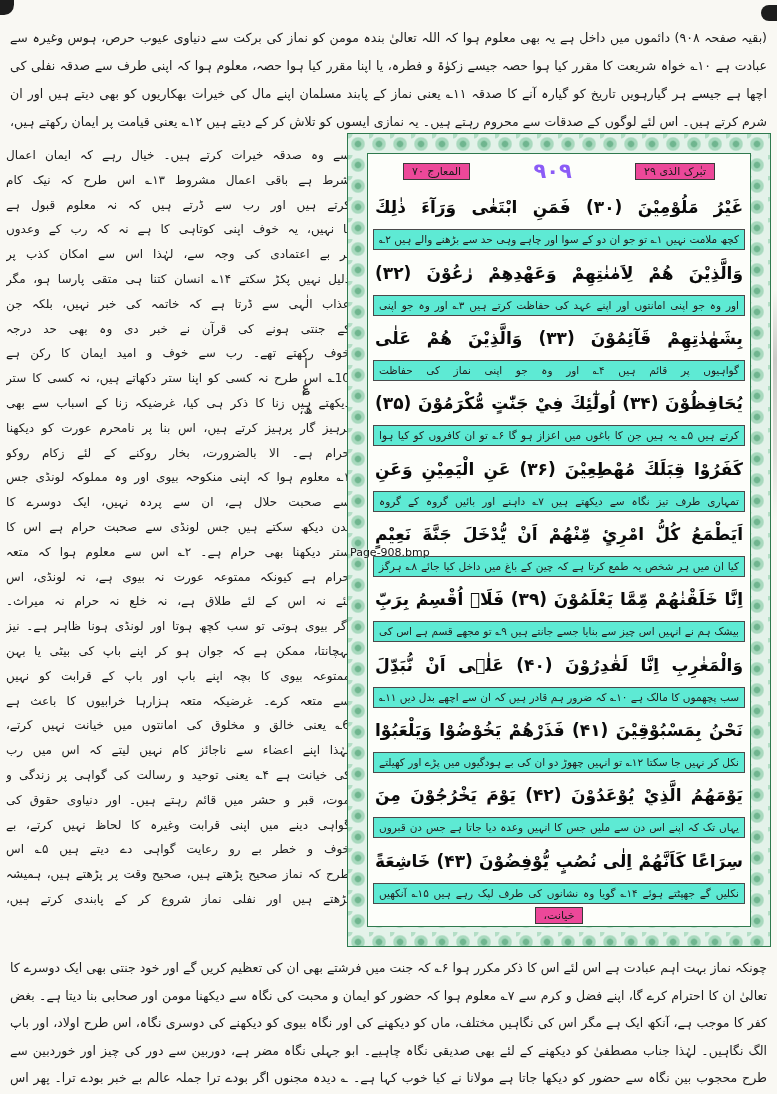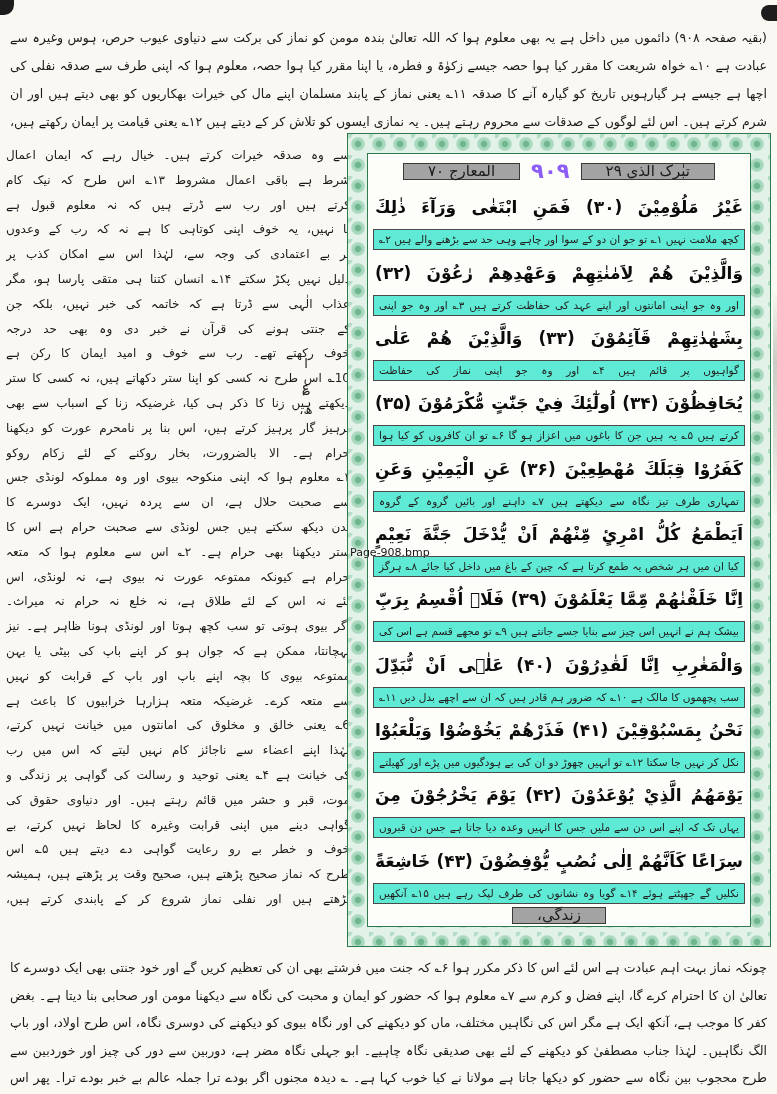--- a/index.html
+++ b/index.html
@@ -44,22 +44,22 @@
     box-sizing:border-box; width:100%; height:100%;
     background:#fdfefa; border:1px solid #2f7a4e;
     display:flex; flex-direction:column; overflow:hidden;
     padding:2px 3px;
   }
   .qhead{
     display:flex; align-items:center; justify-content:space-between;
     height:30px; padding:0 32px; direction:rtl;
   }
   .chip{
-    background:#a3a3a3; border:1px solid #3a3a3a; color:#1a1a1a;
-    font-size:15px; line-height:15px; padding:0 24px; white-space:nowrap;
+    background:#ec4899; border:1px solid #3a3a3a; color:#1a1a1a;
+    font-size:11px; line-height:15px; padding:0 8px; white-space:nowrap;
   }
   .page-num{font-size:21px; font-weight:700; letter-spacing:1px; color:#8b5cf6;}
   .qcontent{flex:1; display:flex; flex-direction:column; justify-content:space-evenly; overflow:hidden;}
   .ayah{
     direction:rtl; font-weight:700; font-size:17px; letter-spacing:-0.3px;
     line-height:40px; height:40px; overflow:hidden;
     text-align:justify; text-align-last:justify; padding:0 4px; color:#0b0b0b;
   }
   .tstrip{
     direction:rtl; background:#5eead4; border:1px solid #4a4a4a;
@@ -214,21 +214,21 @@
           <div class="ayah">نَحْنُ بِمَسْبُوْقِيْنَ (۴۱) فَذَرْهُمْ يَخُوْضُوْا وَيَلْعَبُوْا حَتّٰى يُلٰقُوْا</div>
           <div class="tstrip">نکل کر نہیں جا سکتا ۱۲؎ تو انہیں چھوڑ دو ان کی بے ہودگیوں میں پڑے اور کھیلتے ہوئے ۱۳؎</div>
 
           <div class="ayah">يَوْمَهُمُ الَّذِيْ يُوْعَدُوْنَ (۴۲) يَوْمَ يَخْرُجُوْنَ مِنَ الْاَجْدَاثِ</div>
           <div class="tstrip">یہاں تک کہ اپنے اس دن سے ملیں جس کا انہیں وعدہ دیا جاتا ہے جس دن قبروں سے</div>
 
           <div class="ayah">سِرَاعًا كَاَنَّهُمْ اِلٰى نُصُبٍ يُّوْفِضُوْنَ (۴۳) خَاشِعَةً اَبْصَارُهُمْ</div>
           <div class="tstrip">نکلیں گے جھپٹتے ہوئے ۱۴؎ گویا وہ نشانوں کی طرف لپک رہے ہیں ۱۵؎ آنکھیں نیچی کئے ہوئے</div>
         </div>
       <div class="qfoot">
-        <span class="chip">زندگی،</span>
+        <span class="chip">خیانت،</span>
       </div>
     </div>
   </div>
 
   <div class="watermark">Page-908.bmp</div>
 
   <div class="bottom-block">
 
       <div class="urdu-line">چونکہ نماز بہت اہم عبادت ہے اس لئے اس کا ذکر مکرر ہوا ۶؎ کہ جنت میں فرشتے بھی ان کی تعظیم کریں گے اور خود جنتی بھی ایک دوسرے کا ادب کریں گے، رب</div>
 

